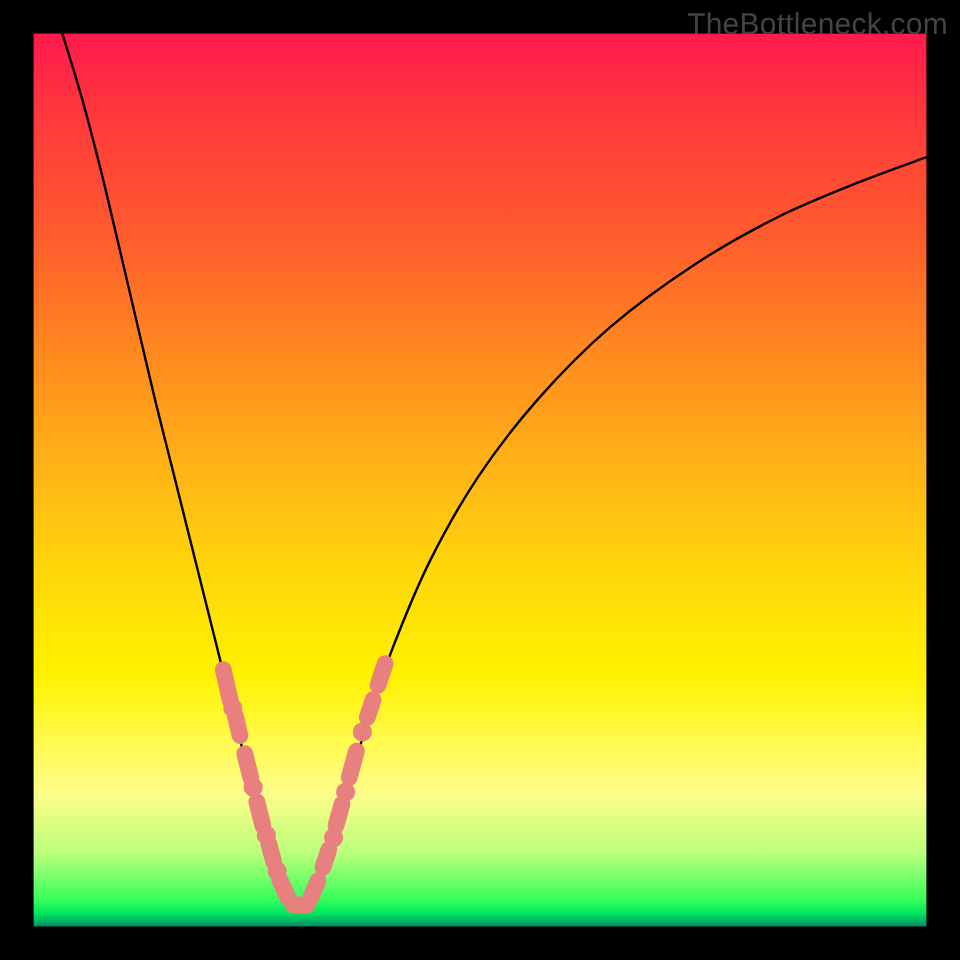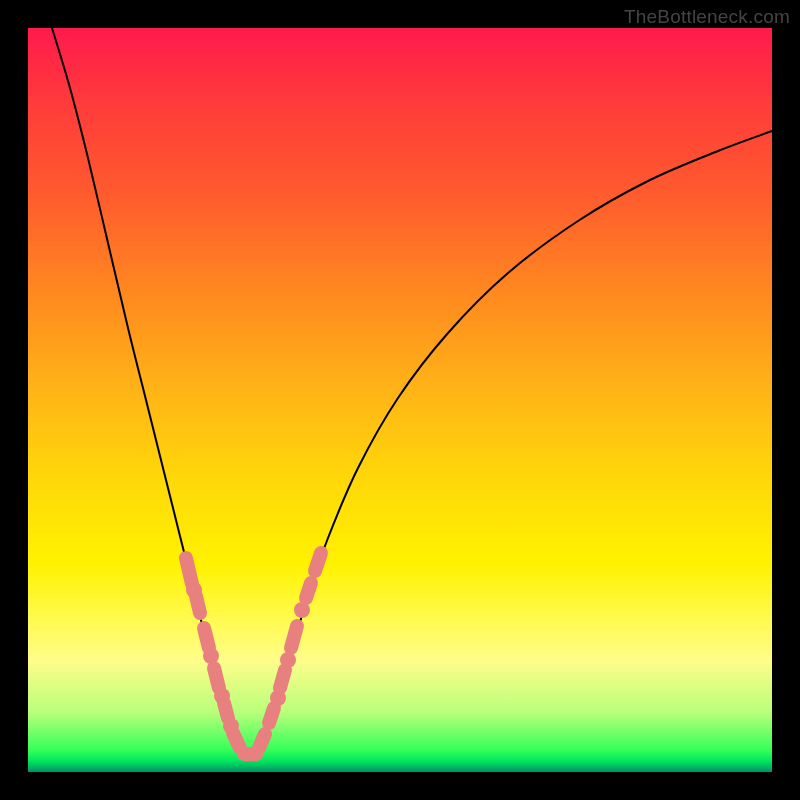--- a/index.html
+++ b/index.html
@@ -32,21 +32,21 @@
       #36ff5a 97%,
       #00e85e 98.5%,
       #008f6a 100%
     );
   }
   .watermark {
     position: absolute;
     top: 6px;
     right: 10px;
     color: #444;
-    font-size: 19px;
+    font-size: 25px;
     font-weight: 500;
     letter-spacing: 0.2px;
     z-index: 5;
     user-select: none;
   }
   svg.curve-layer {
     position: absolute;
     left: 0;
     top: 0;
     width: 744px;

